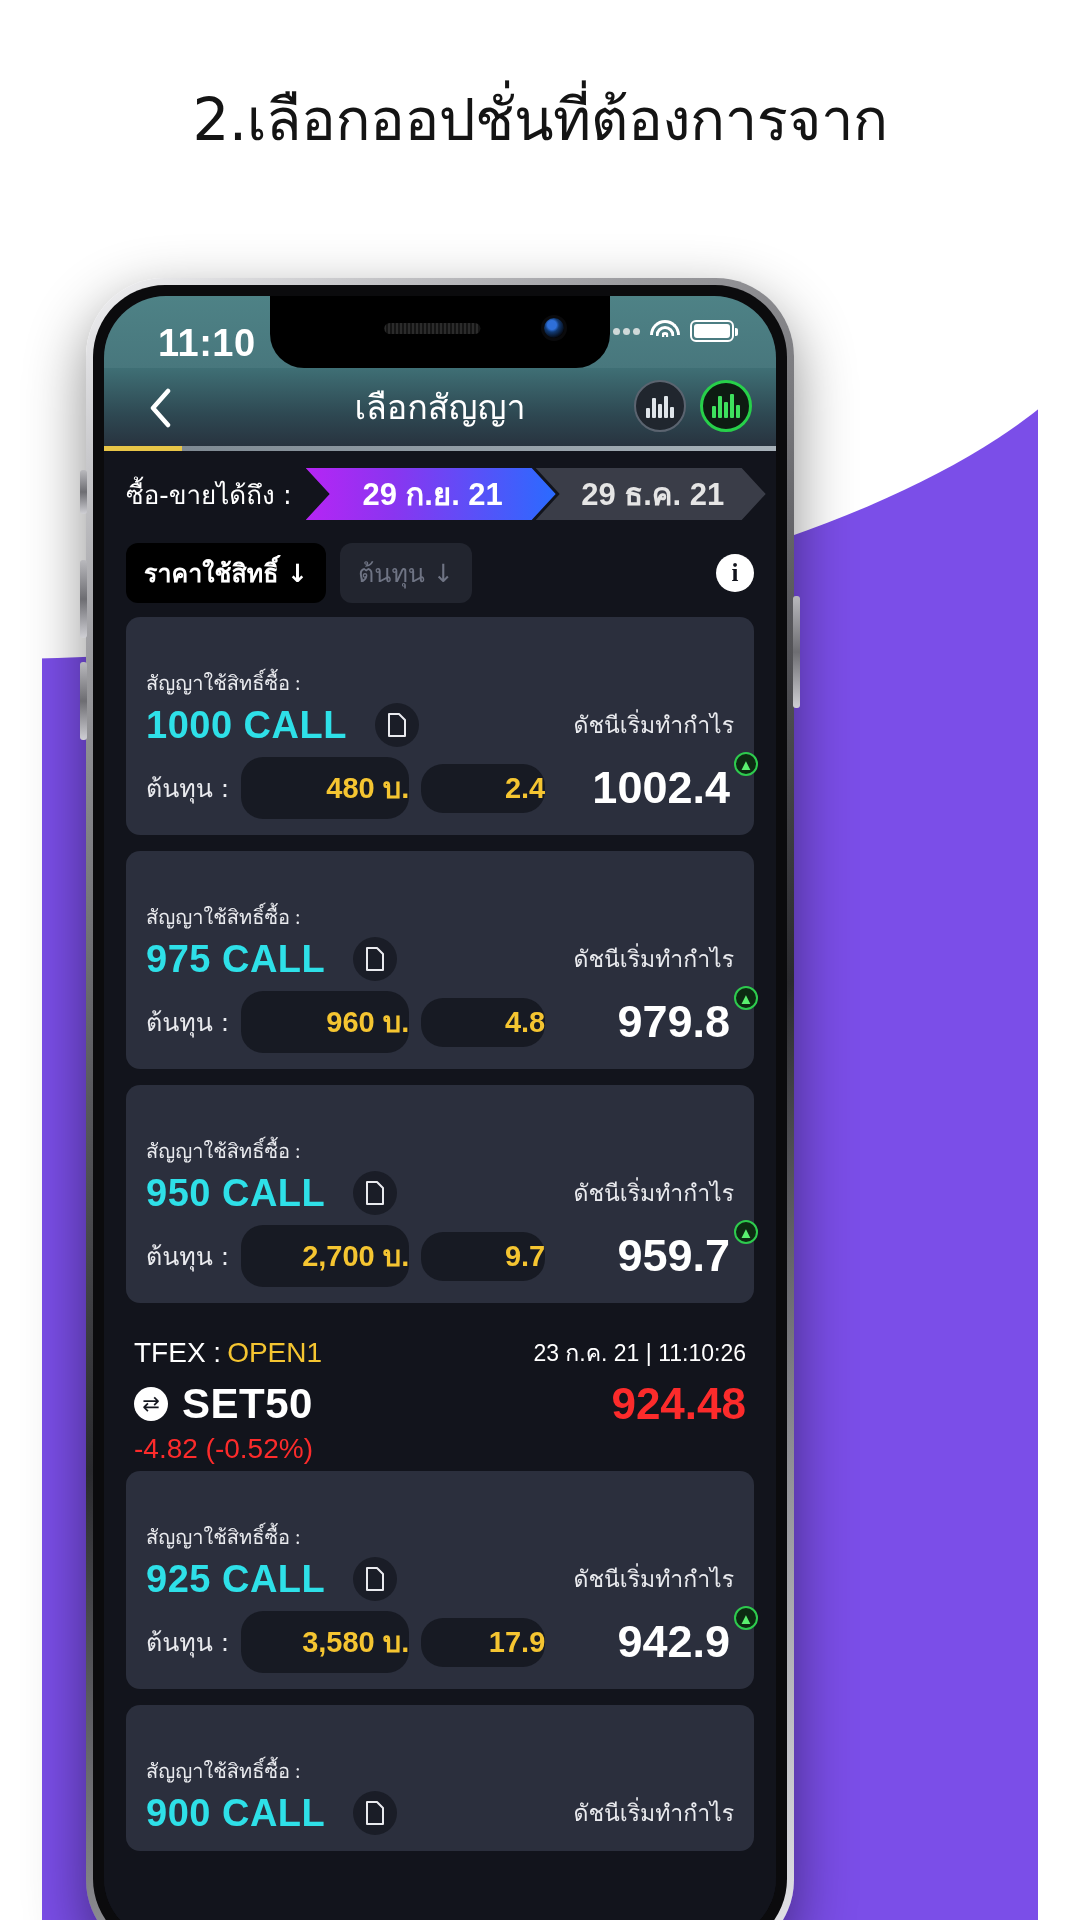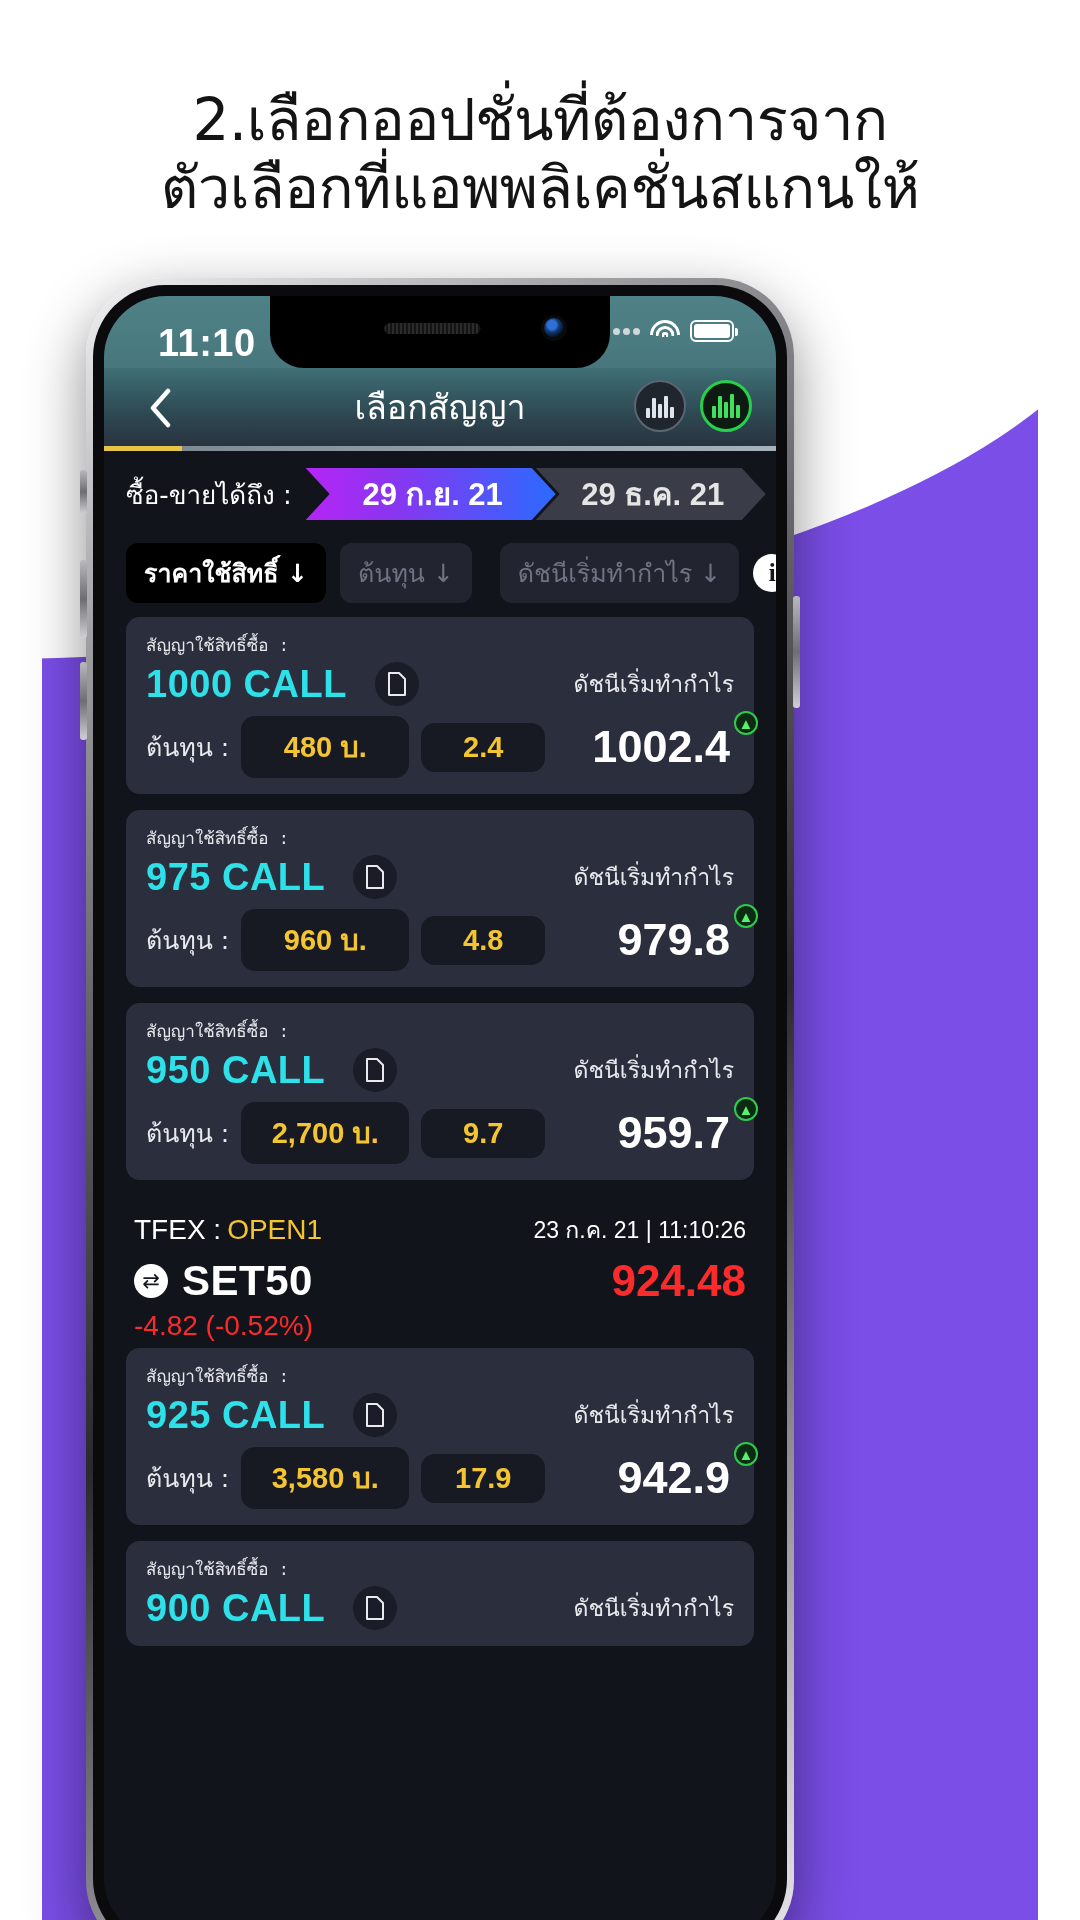--- a/index.html
+++ b/index.html
@@ -184,35 +184,35 @@
     display:flex; align-items:center; justify-content:center; font-weight:700; font-size:25px;
     font-family:"Liberation Serif",serif; flex:none;
   }
 
   
   .cards { padding: 0 22px; }
   .card {
     background: #2b2f3d; border-radius: 14px; padding: 14px 20px 16px 20px;
     margin-bottom: 16px; position: relative;
   }
-  .card-top { color:#e9eaee; font-size: 17px; font-family:Liberation Mono, monospace; }
+  .card-top { color:#e9eaee; font-size: 20px; font-family:Liberation Serif, serif;margin-top:36px; }
   .card-mid { display:flex; align-items:center; margin-top: 4px; }
   .strike { color:#2ee0e8; font-size: 38px; font-weight: 700; letter-spacing: 0.5px; }
   .copy-btn {
     width: 44px; height: 44px; border-radius: 50%; background:#1a1d27;
     display:flex; align-items:center; justify-content:center; margin-left: 28px;
   }
   .copy-btn svg { width: 20px; height: 26px; }
   .card-right { margin-left:auto; text-align:right; }
   .be-label { color:#e9eaee; font-size: 23px; font-family:"DejaVu Sans","Liberation Sans",sans-serif; }
   .card-bot { display:flex; align-items:center; margin-top: 10px; }
   .cost-label { color:#e9eaee; font-size: 25px; font-family:"DejaVu Sans","Liberation Sans",sans-serif; margin-right: 12px; }
   .pill {
-    background:#171a23; border-radius: 14px; color:#f5c531; font-size: 29px; font-weight: 700;
-    padding: 8px 0; text-align:center; margin-right: 12px;
+    background:#171a23; border-radius: 22px; color:#f5c531; font-size: 29px; font-weight: 700;
+    padding: 8px 0; text-align:right; margin-right: 12px;
   }
   .pill.w1 { width: 168px; }
   .pill.w2 { width: 124px; }
   .be-value { margin-left:auto; color:#ffffff; font-size: 45px; font-weight: 700; position: relative; padding-right: 4px;}
   .be-badge {
     position:absolute; right:-24px; top:-10px; width: 24px; height: 24px; border-radius:50%;
     background:#0d2a12; border:2px solid #2ecb4e; color:#5af06f; font-size:15px; font-weight:700;
     display:flex; align-items:center; justify-content:center; line-height:1;
   }
 
@@ -237,21 +237,20 @@
 
 <div id="root">
 
   <div class="purple-blob blob-main"></div>
   <div class="white-wedge"></div>
   <div class="white-left-col"></div>
   <div class="white-right-col"></div>
 
   <div class="heading">
     <span class="l1">2.เลือกออปชั่นที่ต้องการจาก</span>
-    <span class="l2">ตัวเลือกที่แอพพลิเคชั่นสแกนให้</span>
   </div>
 
   <div class="btn-side btn-left1"></div>
   <div class="btn-side btn-left2"></div>
   <div class="btn-side btn-left3"></div>
   <div class="btn-side btn-right1"></div>
 
   <div class="phone">
     <div class="phone-inner">
       <div class="screen">
@@ -321,21 +320,20 @@
               <div class="chev active">29 ก.ย. 21</div>
               <div class="chev inactive">29 ธ.ค. 21</div>
               <div class="chev-more">•••</div>
             </div>
           </div>
 
           <div class="chips">
             <div class="chip on">ราคาใช้สิทธิ์ ↓</div>
             <div class="chip off">ต้นทุน ↓</div>
             <div class="chip-spacer"></div>
-            <div class="chip off">ดัชนีเริ่มทำกำไร ↓</div>
             <div class="info-dot">i</div>
           </div>
 
           <div class="cards">
 
             <div class="card">
               <div class="card-top">สัญญาใช้สิทธิ์ซื้อ :</div>
               <div class="card-mid">
                 <div class="strike">1000 CALL</div>
                 <div class="copy-btn">

